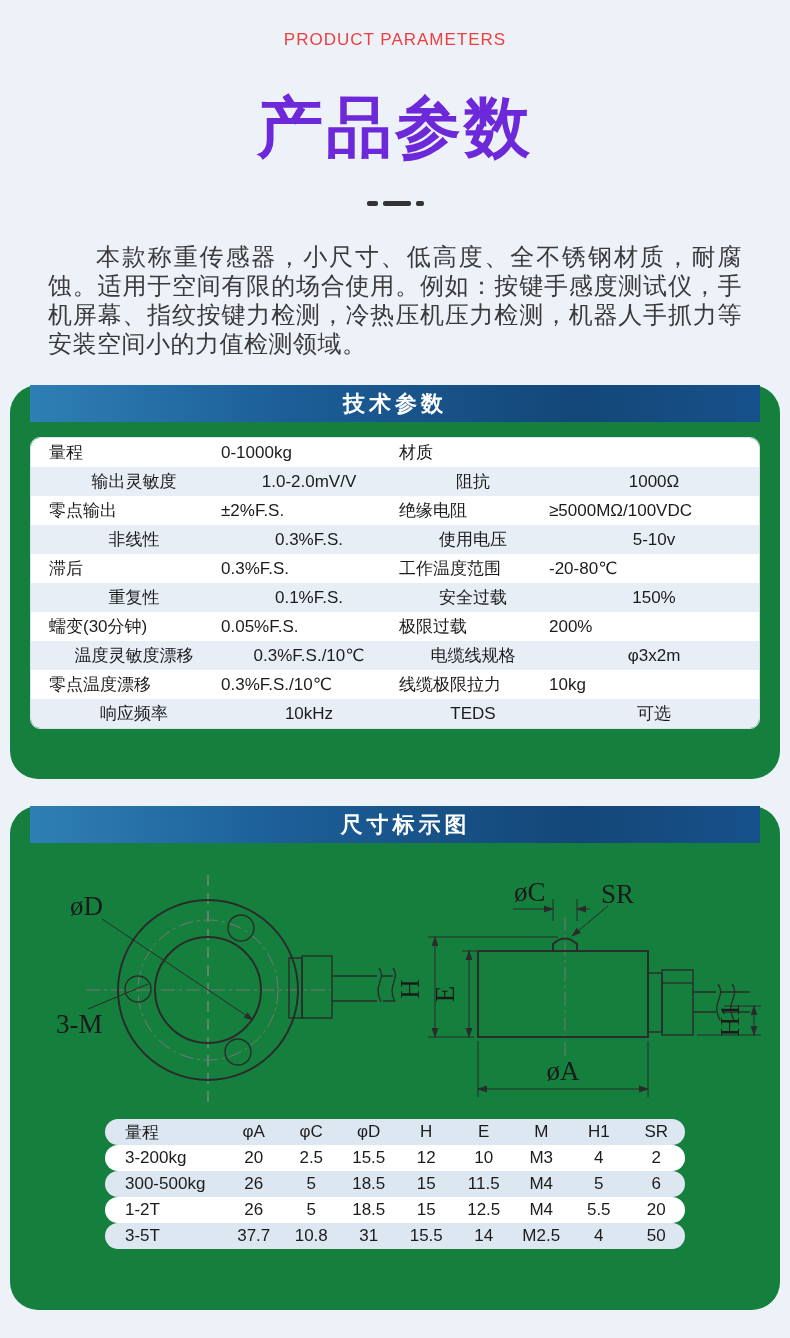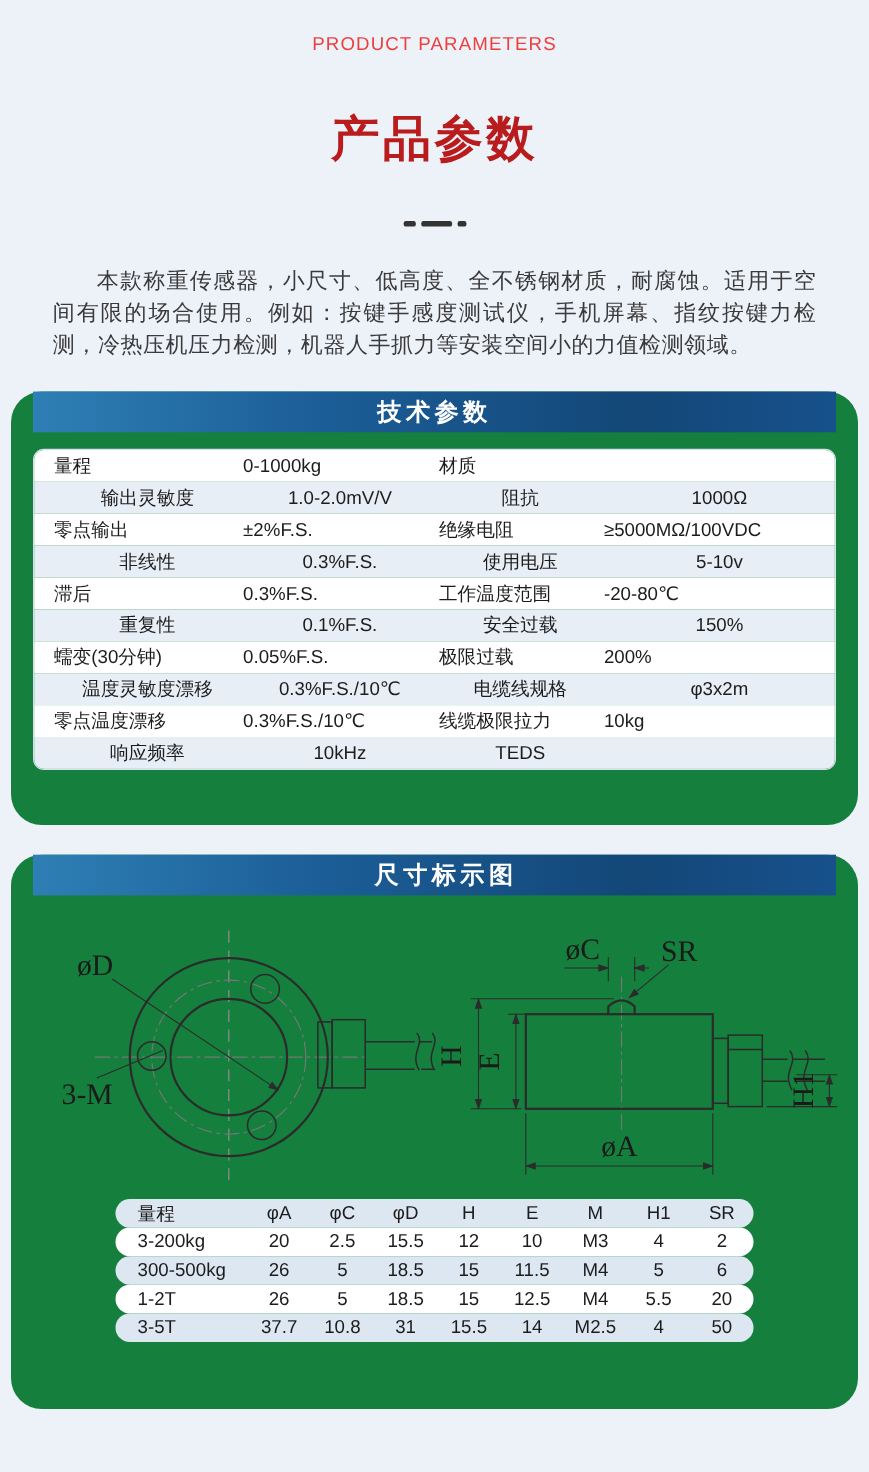--- a/index.html
+++ b/index.html
@@ -11,29 +11,29 @@
     color:#1e1e1e;
     overflow:hidden;
   }
   .eyebrow {
     margin-top:30px; text-align:center;
     font-size:17px; letter-spacing:1px; font-weight:400;
     color:#ee3e3e; height:22px;
   }
   .page-title {
     margin-top:34px; text-align:center;
-    font-size:44px; line-height:82px; font-weight:700;
-    letter-spacing:3px; color:#b91c1c;
+    font-size:66px; line-height:82px; font-weight:700;
+    letter-spacing:3px; color:#6d28d9;
   }
   .dashes { margin-top:33px; height:5px; display:flex; justify-content:center; align-items:center; gap:5px; }
   .dashes i { display:block; height:5px; background:#333; border-radius:2px; }
   .dashes .d-sm1 { width:11px; } .dashes .d-lg { width:28px; } .dashes .d-sm2 { width:8px; }
   .desc {
     margin:36px auto 0; width:694px;
-    font-size:20px; line-height:29px; color:#3a3a3a;
+    font-size:24px; line-height:29px; color:#3a3a3a;
     text-indent:2em; text-align:justify; letter-spacing:0.5px;
   }
   .card {
     background:#15803d; border-radius:28px;
     margin:22px 10px 0; width:770px;
   }
   .card.tech { height:394px; }
   .card.dims { margin-top:27px; height:504px; }
   .bar {
     margin:0 20px; height:37px;
@@ -141,20 +141,21 @@
         <div class="spec-row">
           <div class="cell k1">零点温度漂移</div>
           <div class="cell v1">0.3%F.S./10℃</div>
           <div class="cell k2">线缆极限拉力</div>
           <div class="cell v2">10kg</div>
         </div>
         <div class="spec-row alt">
           <div class="cell k1">响应频率</div>
           <div class="cell v1">10kHz</div>
           <div class="cell k2">TEDS</div>
+          <div class="cell v2">可选</div>
         </div>
       </div>
   </section>
 
   <section class="card dims">
     <div class="bar">
       <span>尺寸标示图</span>
     </div>
 
     <div class="drawing-wrap">

